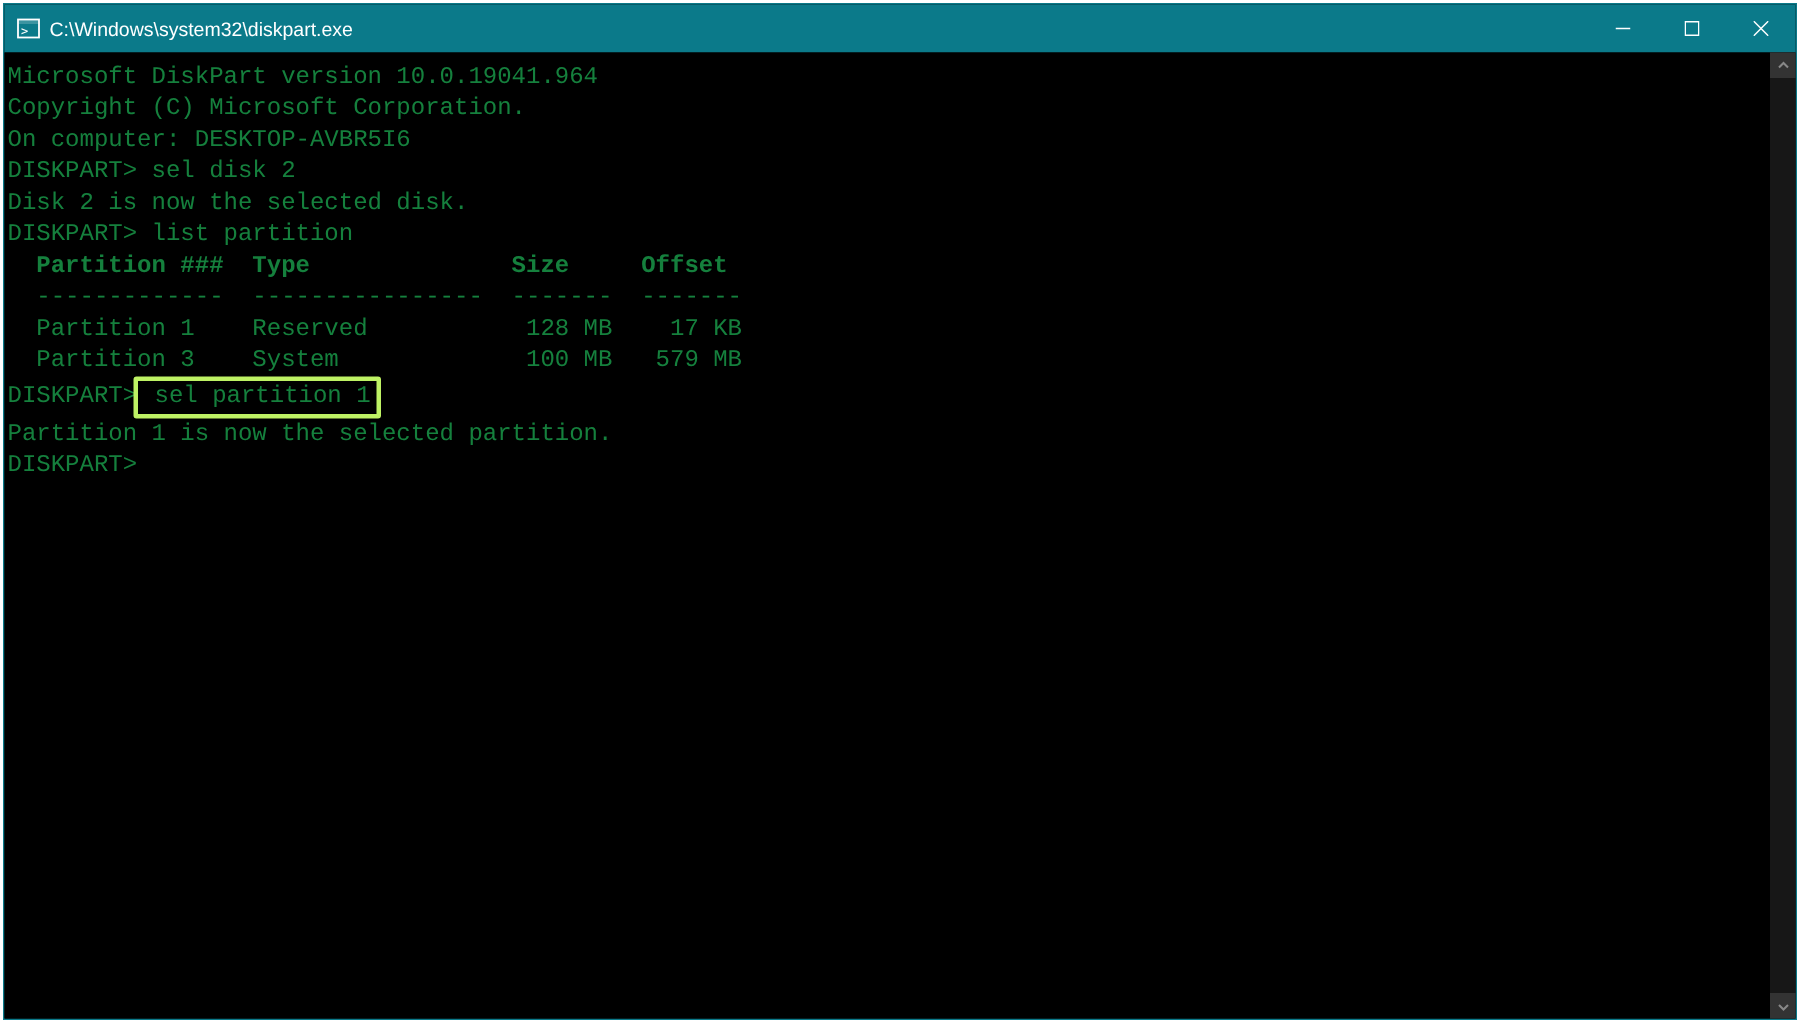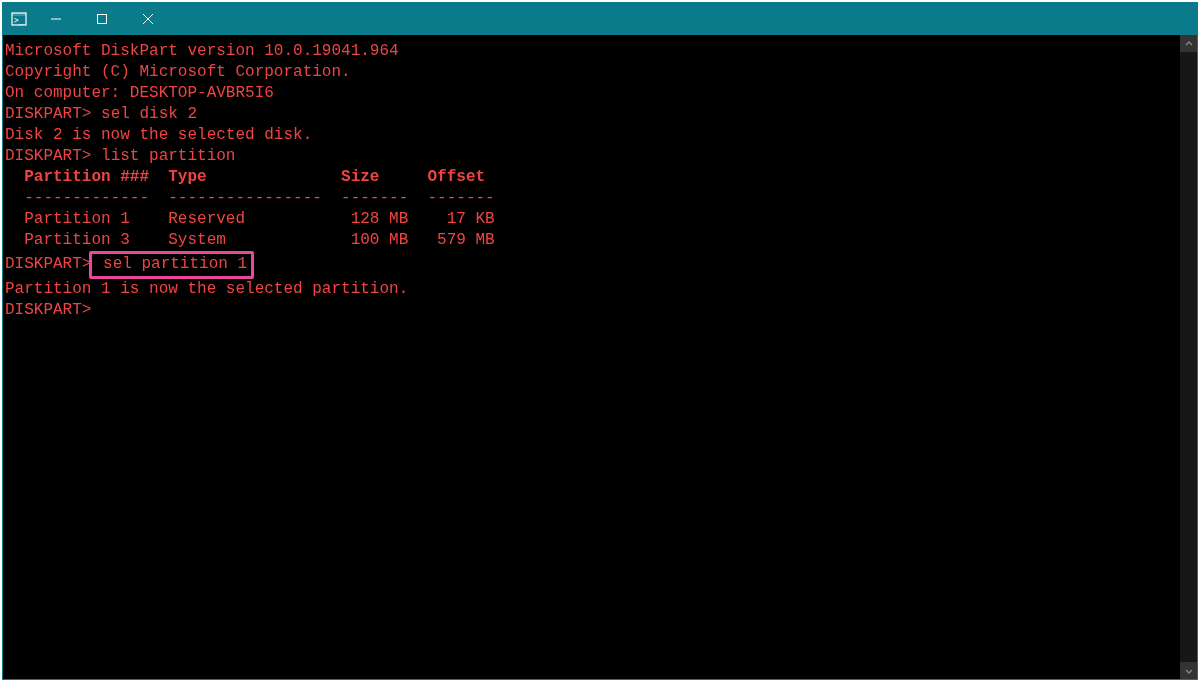--- a/index.html
+++ b/index.html
@@ -56,21 +56,21 @@
     }
     .win-btn svg { display: block; }
     .content-wrap {
       flex: 1;
       display: flex;
       min-height: 0;
     }
     .terminal {
       flex: 1;
       background: #000;
-      color: #ef4444;
+      color: #15803d;
       font-size: 16px;
       line-height: 21px;
       padding: 6px 0 0 2px;
       white-space: pre;
       overflow: hidden;
       position: relative;
     }
     .scrollbar {
       width: 17px;
       background: #171717;
@@ -86,40 +86,41 @@
       justify-content: center;
       color: #999;
       font-size: 10px;
     }
     .sb-track {
       flex: 1;
       background: #171717;
     }
     .line { display: block; }
     .highlight-box {
-      border: 3px solid #ec4899;
+      border: 3px solid #bef264;
       display: inline-block;
       padding: 0 4px 1px 1px;
       border-radius: 2px;
       margin-left: -2px;
     }
     .table-header { font-weight: bold; }
   </style>
 </head>
 <body>
 
 <div class="window">
   <div class="titlebar">
     <span class="titlebar-icon">
       <svg width="16" height="16" viewBox="0 0 16 16">
         <rect x="1" y="2" width="14" height="12" fill="none" stroke="#fff" stroke-width="1.2"></rect>
         <rect x="1" y="2" width="14" height="3" fill="#fff" opacity="0.2"></rect>
         <text x="3" y="12" font-size="8" fill="#fff" font-family="monospace">&gt;_</text>
       </svg>
     </span>
+    <span class="titlebar-title">C:\Windows\system32\diskpart.exe</span>
     <div class="window-controls">
       <div class="win-btn">
         <svg width="10" height="10" viewBox="0 0 10 10">
             <line x1="0" y1="5" x2="10" y2="5" stroke="#fff" stroke-width="1"></line>
           </svg>
       </div>
       <div class="win-btn">
         <svg width="10" height="10" viewBox="0 0 10 10">
             <rect x="0.5" y="0.5" width="9" height="9" fill="none" stroke="#fff" stroke-width="1"></rect>
           </svg>

